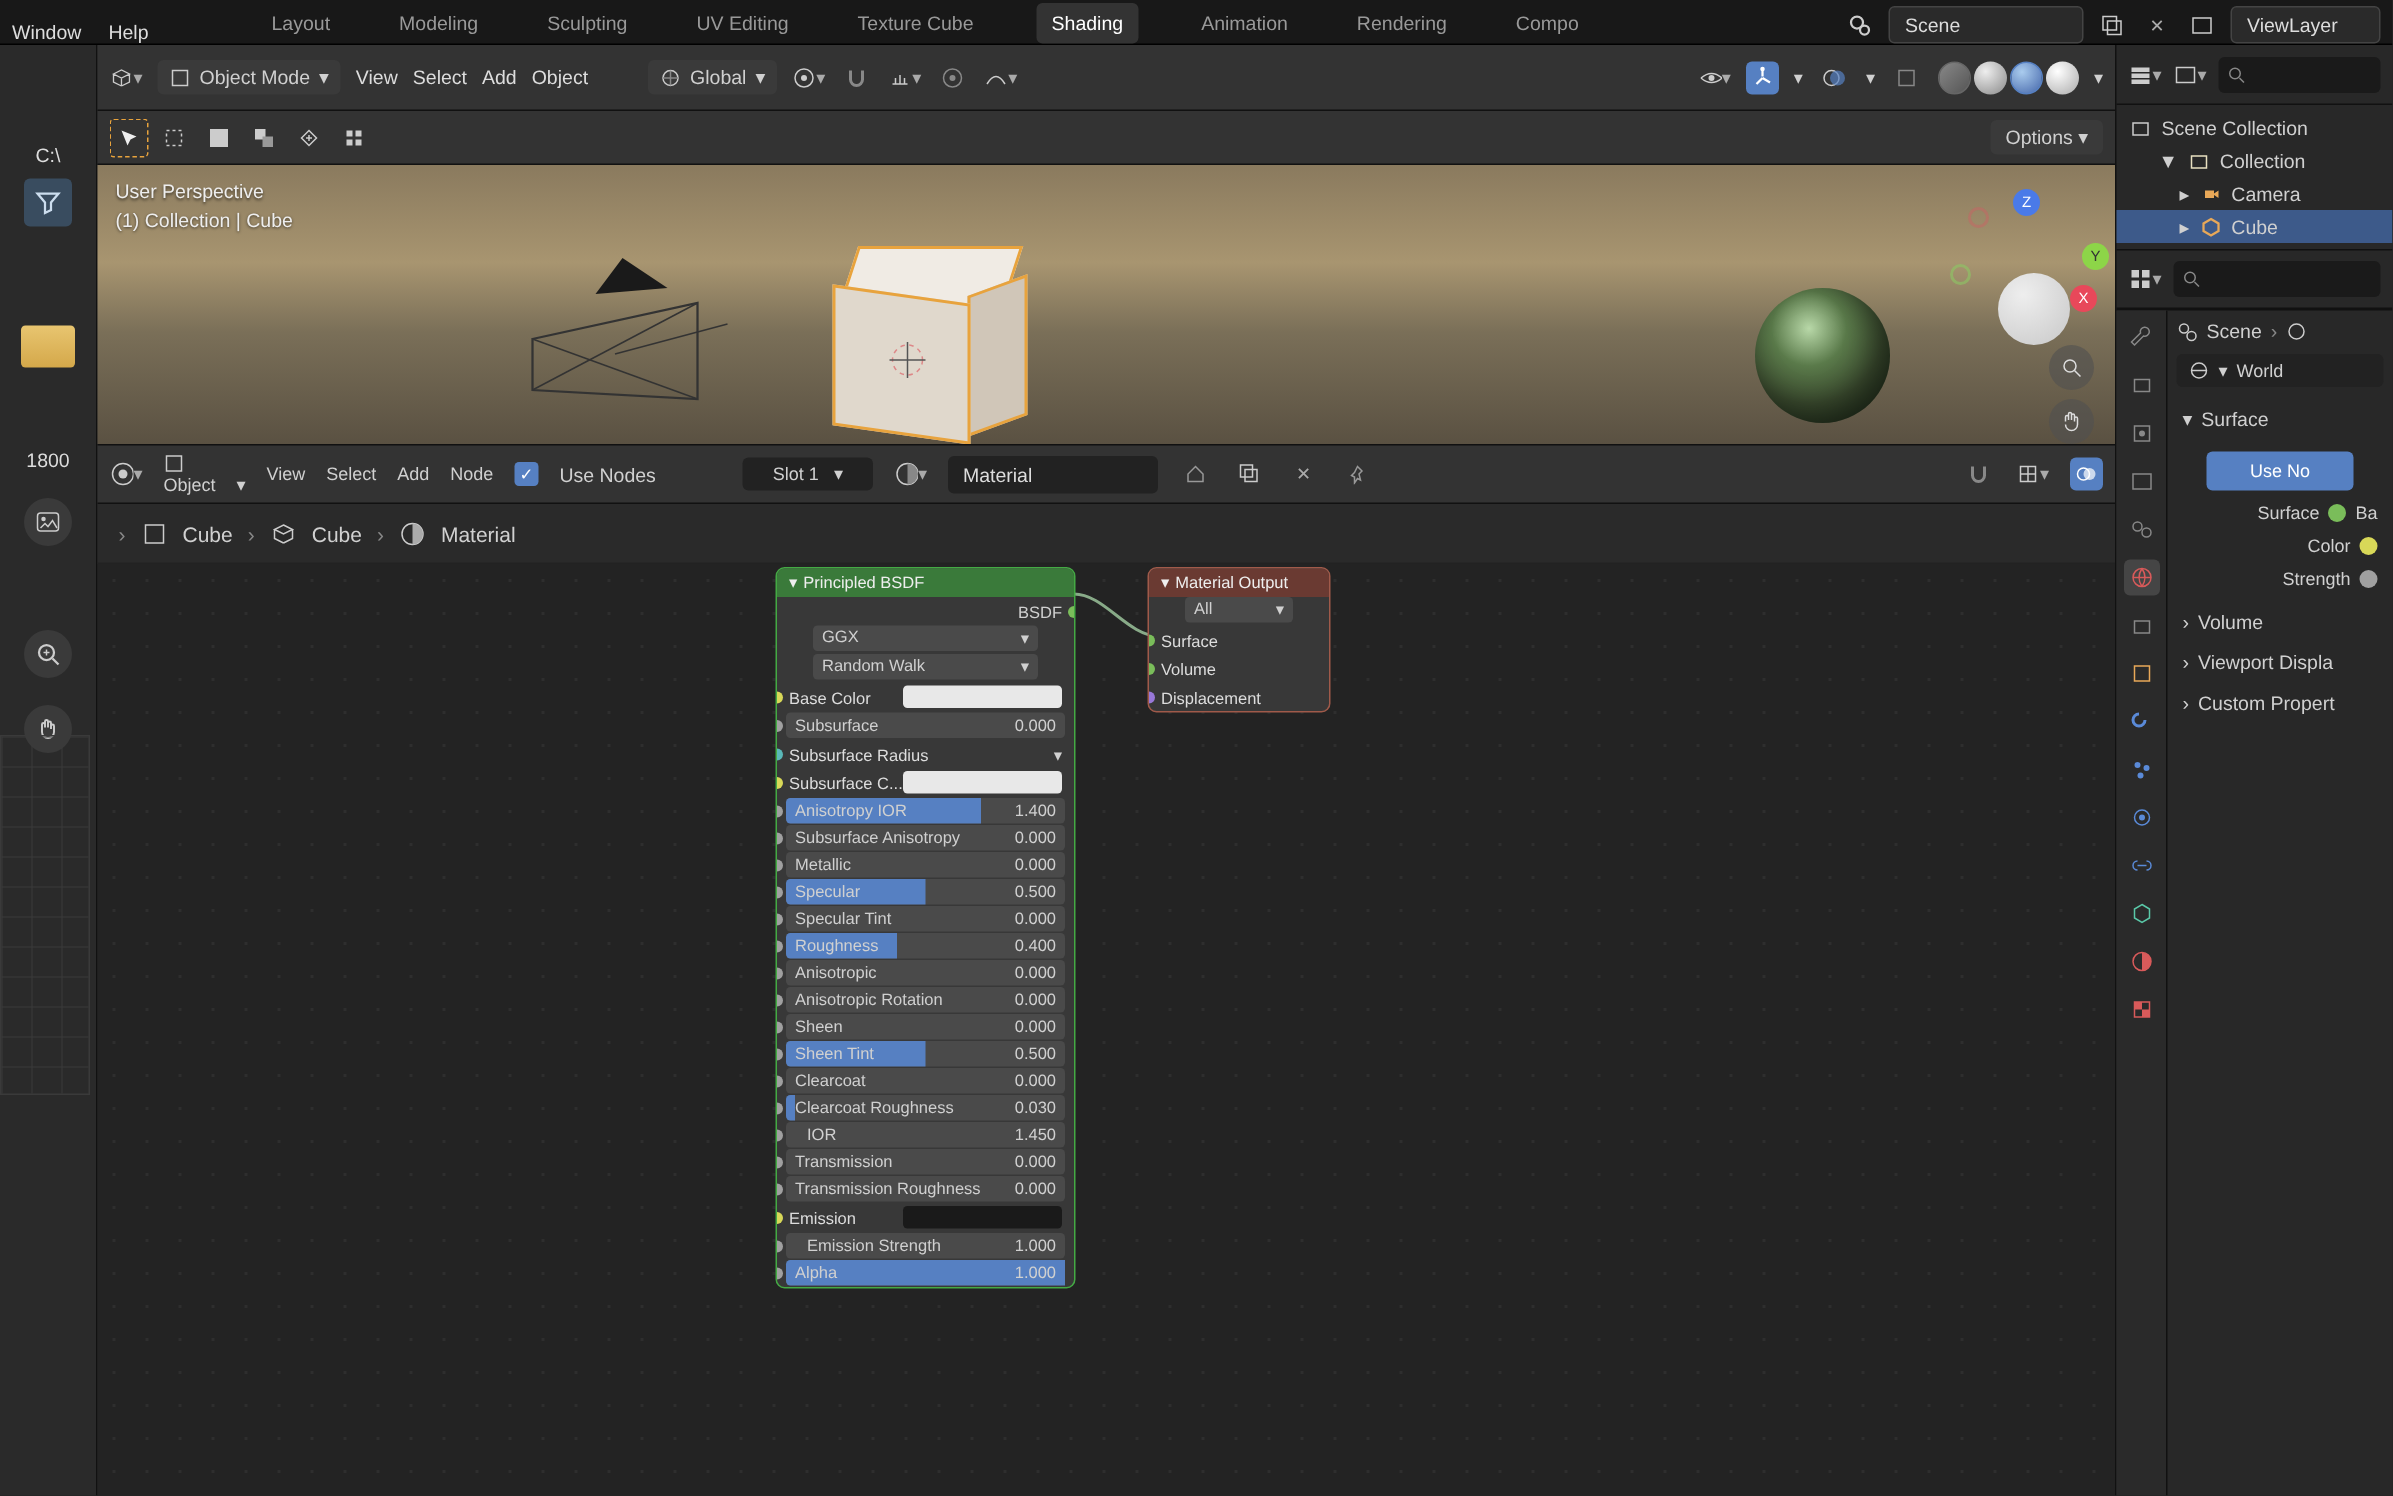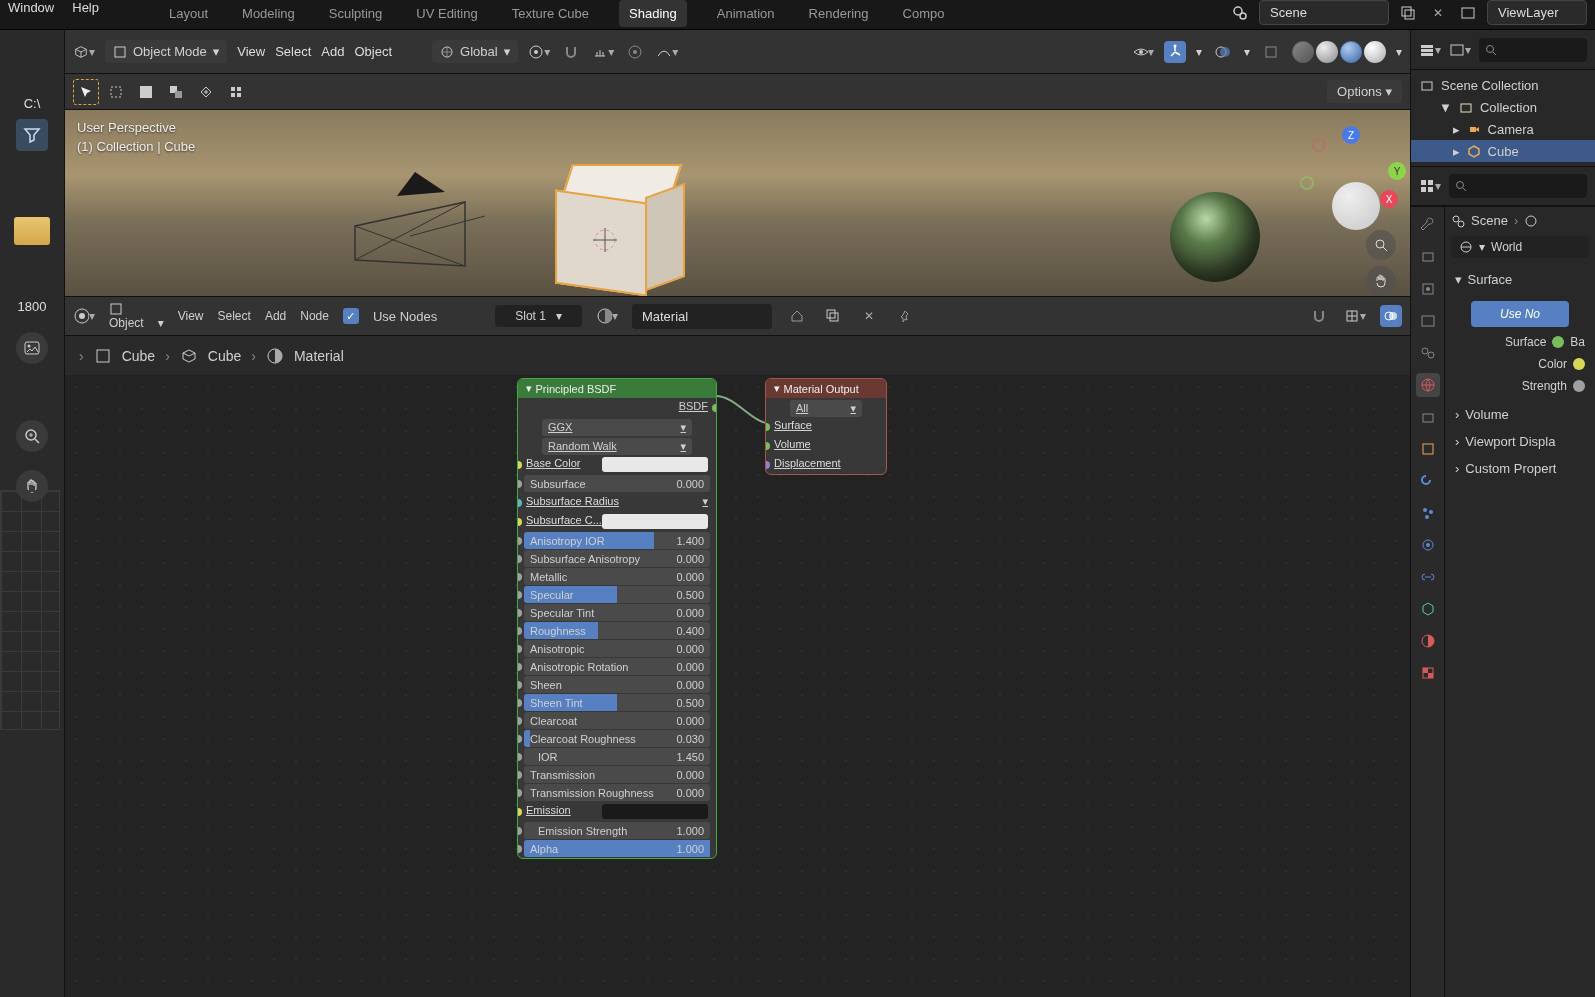--- a/index.html
+++ b/index.html
@@ -1,23 +1,23 @@
 <!DOCTYPE html>
 <html><head>
 <meta charset="utf-8">
 <style>
 * { margin: 0; padding: 0; box-sizing: border-box; font-family: -apple-system, BlinkMacSystemFont, "Segoe UI", sans-serif; }
 body { background: #2a2a2a; color: #d0d0d0; font-size: 12px; overflow: hidden; width: 1595px; height: 997px; position: relative; }
 
 
-.top-menu { height: 30px; background: #181818; display: flex; align-items: flex-start; padding: 0 8px; gap: 18px; border-bottom: 1px solid #000; }
+.top-menu { height: 30px; background: #181818; display: flex; align-items: flex-end; padding: 0 8px; gap: 18px; border-bottom: 1px solid #000; }
 .top-menu .menuitem { color: #ddd; font-size: 13px; cursor: pointer; }
 .top-menu .sep { width: 10px; }
 .workspace-tabs { display: flex; gap: 26px; margin-left: 20px; }
-.workspace-tabs .tab { color: #999; font-size: 13px; cursor: pointer; padding: 6px 4px; }
+.workspace-tabs .tab { color: #999; font-size: 13px; cursor: pointer; padding: 6px 4px; margin-left: 12px; }
 .workspace-tabs .tab.active { color: #fff; background: #333; border-radius: 4px; padding: 6px 10px; }
 .scene-box { margin-left: auto; display: flex; align-items: center; gap: 8px; }
 .scene-input { background: #2a2a2a; border: 1px solid #444; color: #ddd; padding: 4px 10px; border-radius: 4px; width: 130px; font-size: 13px; }
 .icon-btn { width: 22px; height: 22px; display: flex; align-items: center; justify-content: center; color: #aaa; cursor: pointer; border-radius: 3px; }
 
 
 .main-layout { display: flex; height: calc(997px - 30px); }
 .left-strip { width: 65px; background: #2a2a2a; border-right: 1px solid #111; padding: 8px 4px; display: flex; flex-direction: column; align-items: center; gap: 8px; }
 .left-strip .filter-icon { width: 32px; height: 32px; background: #394c5f; border-radius: 4px; display: flex; align-items: center; justify-content: center; }
 .left-strip .path-label { font-size: 13px; color: #ddd; }
@@ -73,21 +73,21 @@
 
 
 .node-canvas { flex: 1; background: #232323; background-image: radial-gradient(circle, #2e2e2e 1px, transparent 1px); background-size: 22px 22px; position: relative; overflow: hidden; }
 
 .node { position: absolute; background: #383838; border-radius: 6px; font-size: 11px; overflow: hidden; }
 .node-bsdf { left: 452px; top: 2px; width: 200px; border: 1px solid #44aa44; }
 .node-output { left: 700px; top: 2px; width: 122px; border: 1px solid #a05a4a; }
 .node-header-bar { padding: 3px 8px; font-size: 11px; display: flex; align-items: center; gap: 4px; }
 .node-bsdf .node-header-bar { background: #3a7a3a; color: #eee; }
 .node-output .node-header-bar { background: #6a3a32; color: #eee; }
-.node-row { padding: 2px 8px; display: flex; align-items: flex-start; position: relative; height: 19px; text-decoration: underline; }
+.node-row { padding: 2px 8px; display: flex; align-items: flex-end; position: relative; height: 19px; }
 .node-row.output { justify-content: flex-end; }
 .node-row .label { flex: 1; color: #ddd; }
 .node-row.btn-row { padding: 2px 24px; }
 .node-row .full-btn { flex:1; background: #4a4a4a; padding: 2px 6px; border-radius: 3px; display:flex; justify-content: space-between; font-size:11px; }
 .node-slider { position: relative; background: #4a4a4a; border-radius: 3px; height: 17px; margin: 1px 6px; display: flex; align-items: center; padding: 0 6px; }
 .node-slider .fill { position: absolute; left: 0; top: 0; bottom: 0; background: #5680c2; border-radius: 3px 0 0 3px; }
 .node-slider .lbl { position: relative; z-index: 1; flex: 1; font-size: 11px; }
 .node-slider .vl { position: relative; z-index: 1; font-size: 11px; }
 .color-swatch { width: 106px; height: 15px; background: #e8e8e8; border-radius: 3px; }
 .color-swatch.dark { background: #1a1a1a; }
@@ -116,21 +116,21 @@
 
 .props-area { flex: 1; display: flex; border-top: 1px solid #111; }
 .props-tabs { width: 34px; background: #2a2a2a; display: flex; flex-direction: column; align-items: center; padding-top: 6px; gap: 8px; border-right: 1px solid #111; }
 .props-tabs .ptab { width: 24px; height: 24px; display: flex; align-items: center; justify-content: center; border-radius: 4px; cursor: pointer; }
 .props-tabs .ptab.active { background: #454545; }
 .props-content { flex: 1; padding: 6px; font-size: 12px; overflow: hidden; }
 .prop-breadcrumb { display: flex; align-items: center; gap: 6px; margin-bottom: 8px; font-size: 13px; }
 .prop-drop { background: #222; padding: 4px 8px; border-radius: 4px; display: flex; align-items: center; gap: 6px; margin-bottom: 8px; }
 .prop-panel-hdr { padding: 6px 4px; font-size: 13px; display: flex; align-items: center; gap: 6px; cursor: pointer; }
 .prop-panel-body { padding: 4px; }
-.prop-big-btn { background: #5680c2; color: #fff; padding: 6px 10px; border-radius: 4px; text-align: center; margin: 4px 16px; font-size: 12px; font-style: italic; }
+.prop-big-btn { background: #5680c2; color: #fff; padding: 6px 10px; border-radius: 4px; text-align: center; margin: 4px 16px; font-size: 12px; }
 .prop-row { display: flex; align-items: center; gap: 6px; padding: 4px 0; }
 .prop-row .plabel { flex: 1; text-align: right; font-size: 12px; }
 .dot-ind { width: 12px; height: 12px; border-radius: 50%; }
 
 
 .mini-grid { position: absolute; left: 0; top: 490px; width: 60px; height: 240px; background-image: linear-gradient(#3a3a3a 1px, transparent 1px), linear-gradient(90deg, #3a3a3a 1px, transparent 1px); background-size: 20px 20px; border: 1px solid #3a3a3a; }
 
 svg { display: block; }
 </style>
 </head>

